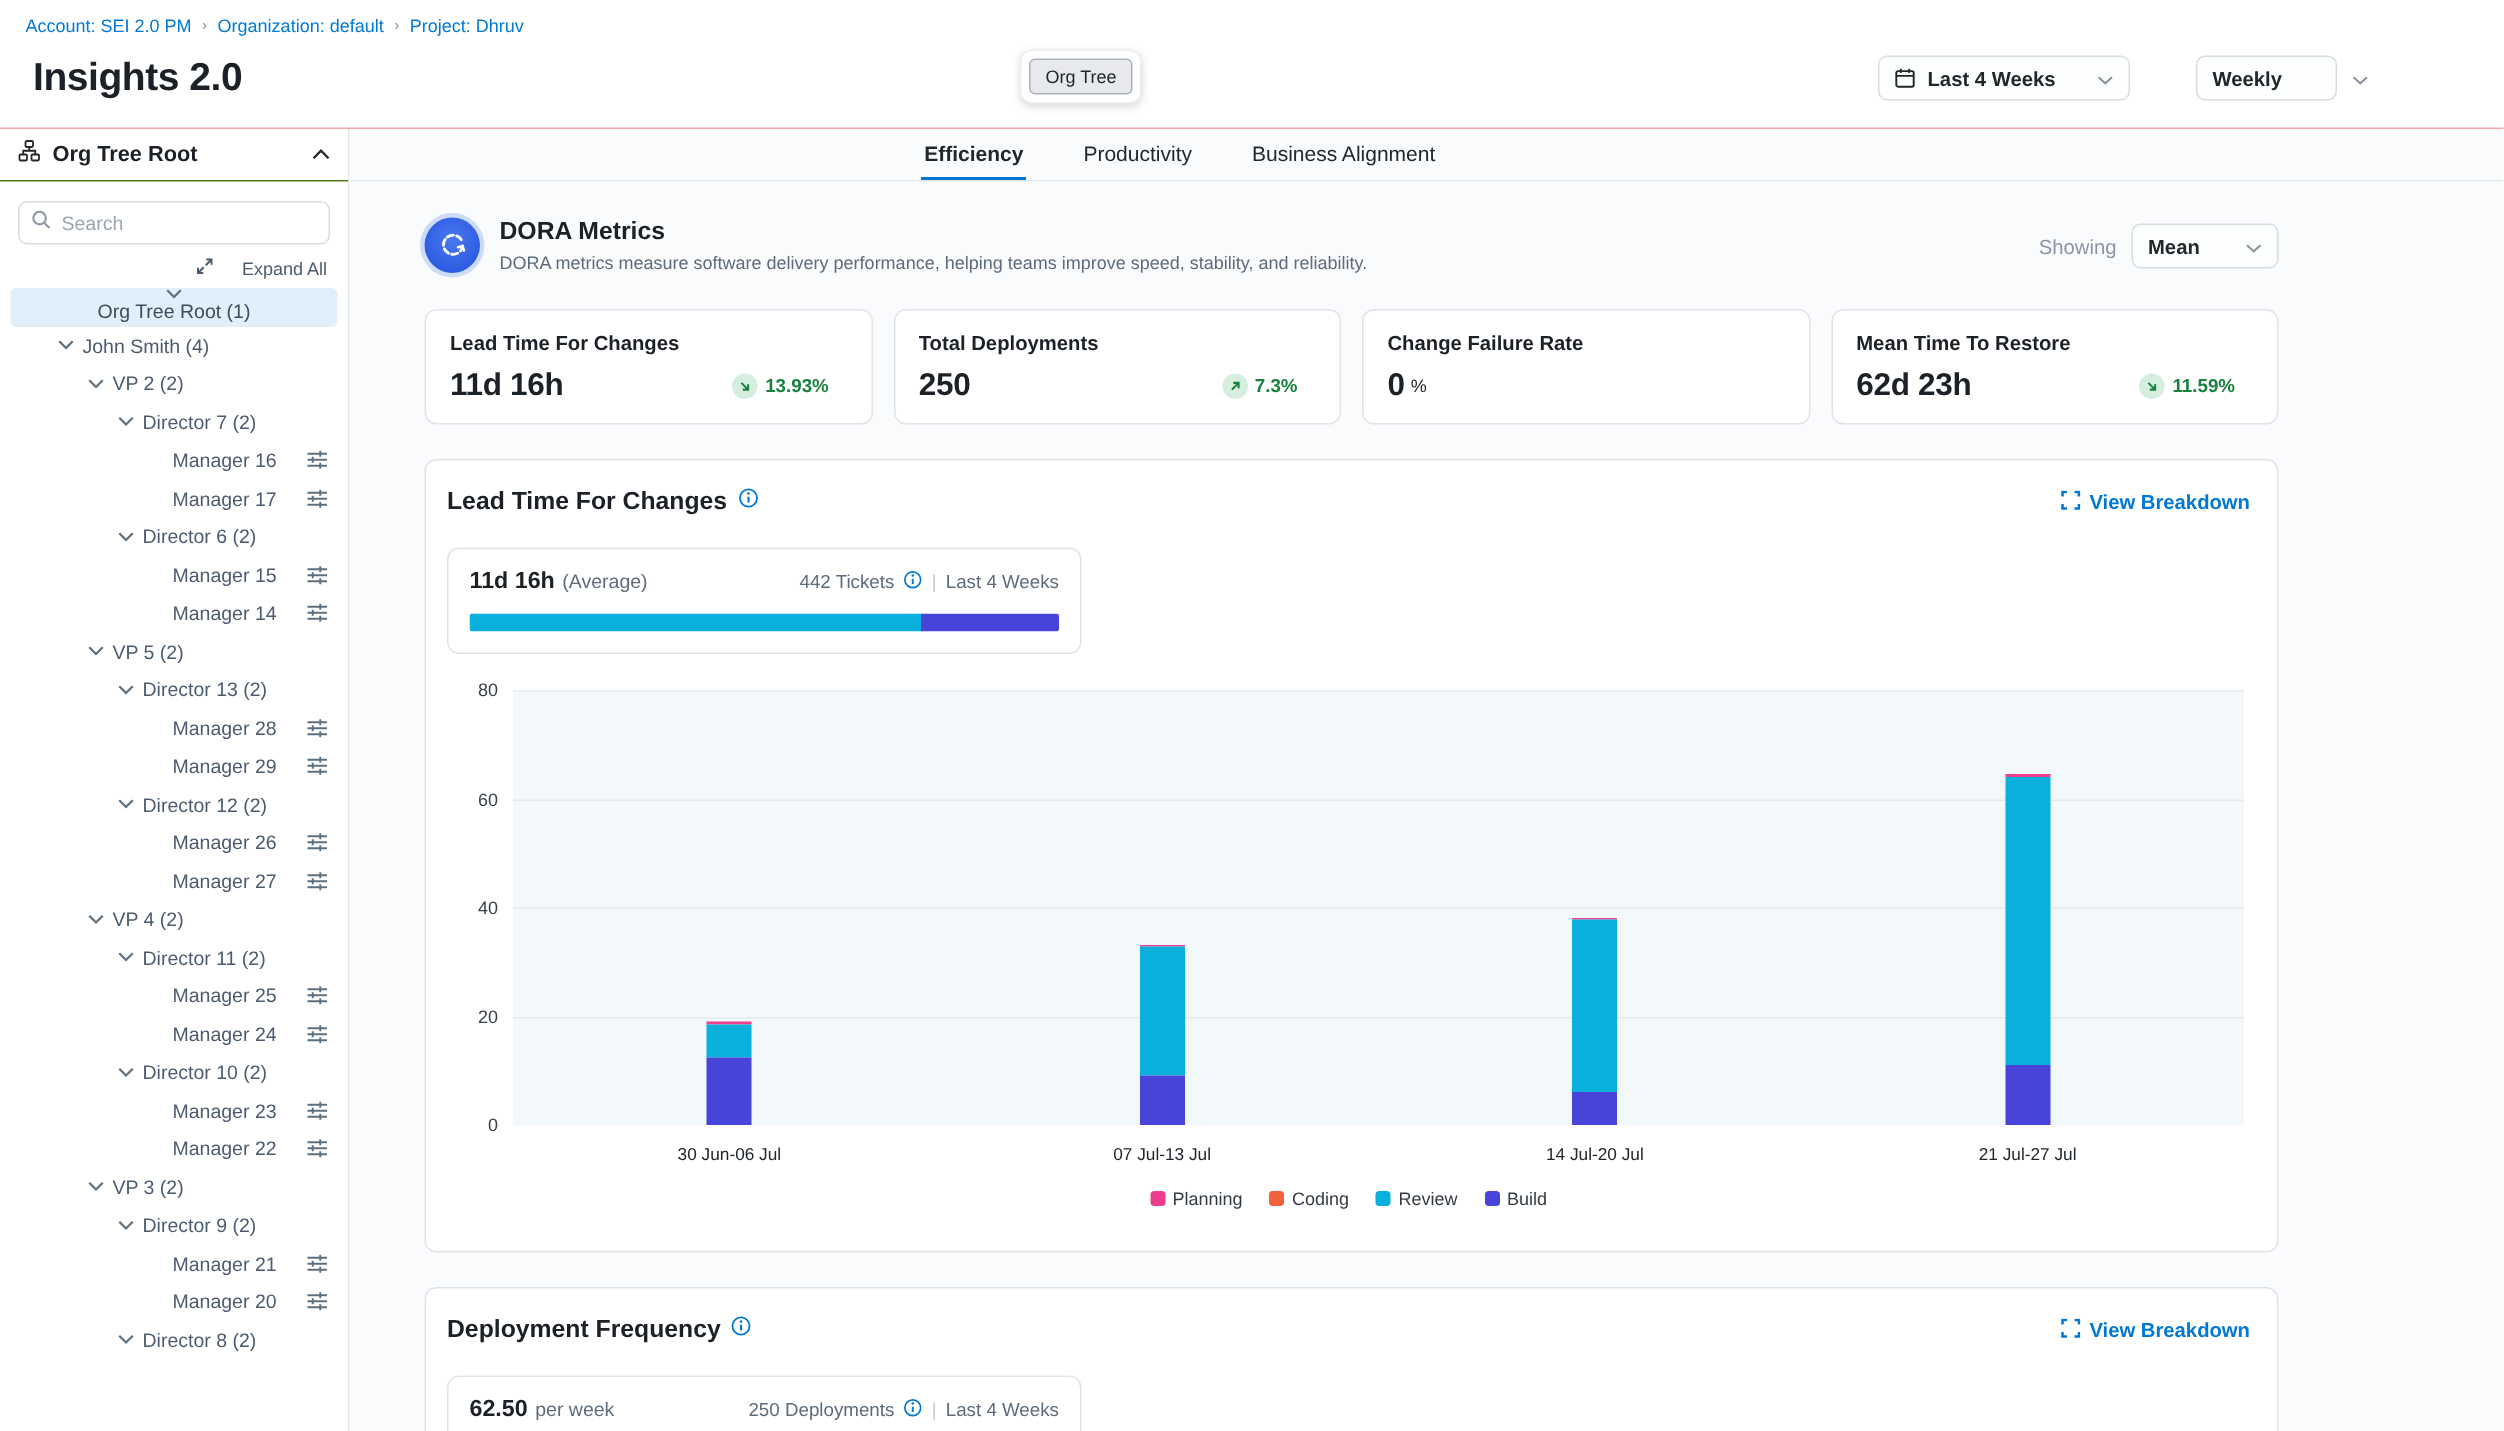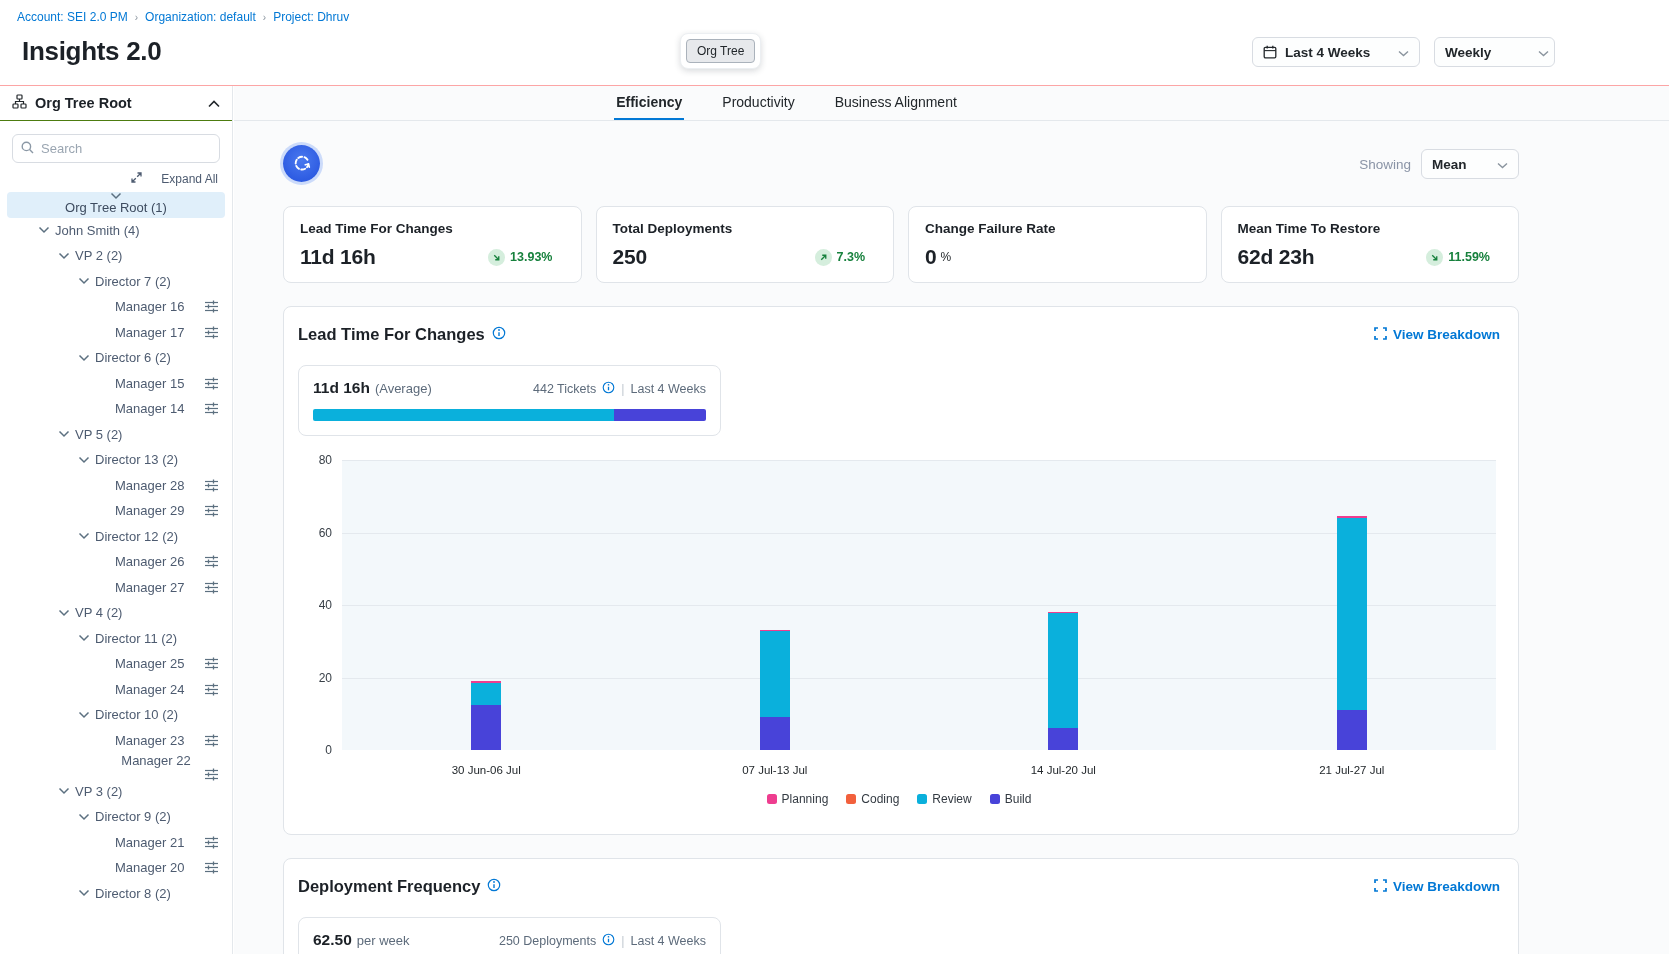--- a/index.html
+++ b/index.html
@@ -15,21 +15,21 @@
   .page-title { position:absolute; left:22px; top:36px; font-size:26px; font-weight:bold; letter-spacing:-0.3px; }
   .orgtree-btn-wrap { position:absolute; left:680px; top:33px; background:#fff; border:1px solid #eceff2;
     border-radius:8px; padding:5px; box-shadow:0 2px 6px rgba(40,50,60,0.18); }
   .orgtree-btn { background:#e7e9ec; border:1px solid #aab2bb; border-radius:4px; font-size:12px;
     padding:4px 10px; color:#22272b; cursor:pointer; font-family:inherit; }
   .select { position:absolute; top:37px; height:30px; background:#fdfefe; border:1px solid #d8dce2;
     border-radius:6px; display:flex; align-items:center; padding:0 10px; gap:8px; font-size:13.5px;
     font-weight:bold; color:#22272b; cursor:pointer; }
   .select .chev { margin-left:auto; }
   #dateRangeSelect { left:1252px; width:168px; }
-  #granularitySelect { left:1434px; width:121px;gap:47px; }
+  #granularitySelect { left:1464px; width:94px;gap:47px; }
 
   
   .sidebar { position:absolute; left:0; top:86px; width:233px; height:868px; background:#fff;
     border-right:1px solid #e4e8ec; }
   .sb-head { height:35px; border-bottom:1px solid #4d7c0f; display:flex; align-items:center; padding:0 12px; gap:8px; }
   .sb-head-title { font-size:14.5px; font-weight:bold; flex:1; }
   .sb-search { margin:13px 12px 0 12px; height:29px; border:1px solid #d8dce2; border-radius:6px;
     display:flex; align-items:center; padding:0 8px; gap:7px; background:#fff; }
   .sb-search input { border:none; outline:none; font-size:13px; width:100%; font-family:inherit; color:#1c2127; }
   .sb-search input::placeholder { color:#9aa5b1; }
@@ -424,21 +424,21 @@
           <svg width="15" height="13" viewBox="0 0 15 13">
             <line x1="1" y1="2.5" x2="14" y2="2.5" stroke="#5c7080" stroke-width="1.2"></line>
             <line x1="9.5" y1="0.5" x2="9.5" y2="4.5" stroke="#5c7080" stroke-width="1.3"></line>
             <line x1="1" y1="6.5" x2="14" y2="6.5" stroke="#5c7080" stroke-width="1.2"></line>
             <line x1="4.5" y1="4.5" x2="4.5" y2="8.5" stroke="#5c7080" stroke-width="1.3"></line>
             <line x1="1" y1="10.5" x2="14" y2="10.5" stroke="#5c7080" stroke-width="1.2"></line>
             <line x1="9.5" y1="8.5" x2="9.5" y2="12.5" stroke="#5c7080" stroke-width="1.3"></line>
           </svg>
         </span>
       </div>
-      <div class="tree-row" style="padding-left: 86px; flex-direction: column;">
+      <div class="tree-row" style="padding-left: 86px;">
         <span class="tree-spacer"></span>
         <span class="tree-label">Manager 22</span>
         <span class="tree-cfg">
           <svg width="15" height="13" viewBox="0 0 15 13">
             <line x1="1" y1="2.5" x2="14" y2="2.5" stroke="#5c7080" stroke-width="1.2"></line>
             <line x1="9.5" y1="0.5" x2="9.5" y2="4.5" stroke="#5c7080" stroke-width="1.3"></line>
             <line x1="1" y1="6.5" x2="14" y2="6.5" stroke="#5c7080" stroke-width="1.2"></line>
             <line x1="4.5" y1="4.5" x2="4.5" y2="8.5" stroke="#5c7080" stroke-width="1.3"></line>
             <line x1="1" y1="10.5" x2="14" y2="10.5" stroke="#5c7080" stroke-width="1.2"></line>
             <line x1="9.5" y1="8.5" x2="9.5" y2="12.5" stroke="#5c7080" stroke-width="1.3"></line>
@@ -510,20 +510,22 @@
   <div class="content">
 
     <div class="dora-head">
       <div class="dora-icon">
         <svg width="20" height="20" viewBox="0 0 20 20">
             <path d="M15.5 5.8A6.4 6.4 0 1 0 16.4 10" fill="none" stroke="#fff" stroke-width="1.9" stroke-linecap="round" stroke-dasharray="4 2.4"></path>
             <path d="M13.3 10.8l3.1-0.8 0.9 3.1" fill="none" stroke="#fff" stroke-width="1.7" stroke-linecap="round" stroke-linejoin="round"></path>
           </svg>
       </div>
       <div class="dora-titles">
+        <div class="dora-title">DORA Metrics</div>
+        <div class="dora-sub">DORA metrics measure software delivery performance, helping teams improve speed, stability, and reliability.</div>
       </div>
       <div class="showing">
         <span class="showing-label">Showing</span>
         <div class="select showing-select">
           <span>Mean</span>
           <span class="chev">
             <svg width="11" height="7" viewBox="0 0 11 7">
                 <polyline points="1,1.5 5.5,5.5 10,1.5" fill="none" stroke="#8a949e" stroke-width="1.4"></polyline>
               </svg>
           </span>

